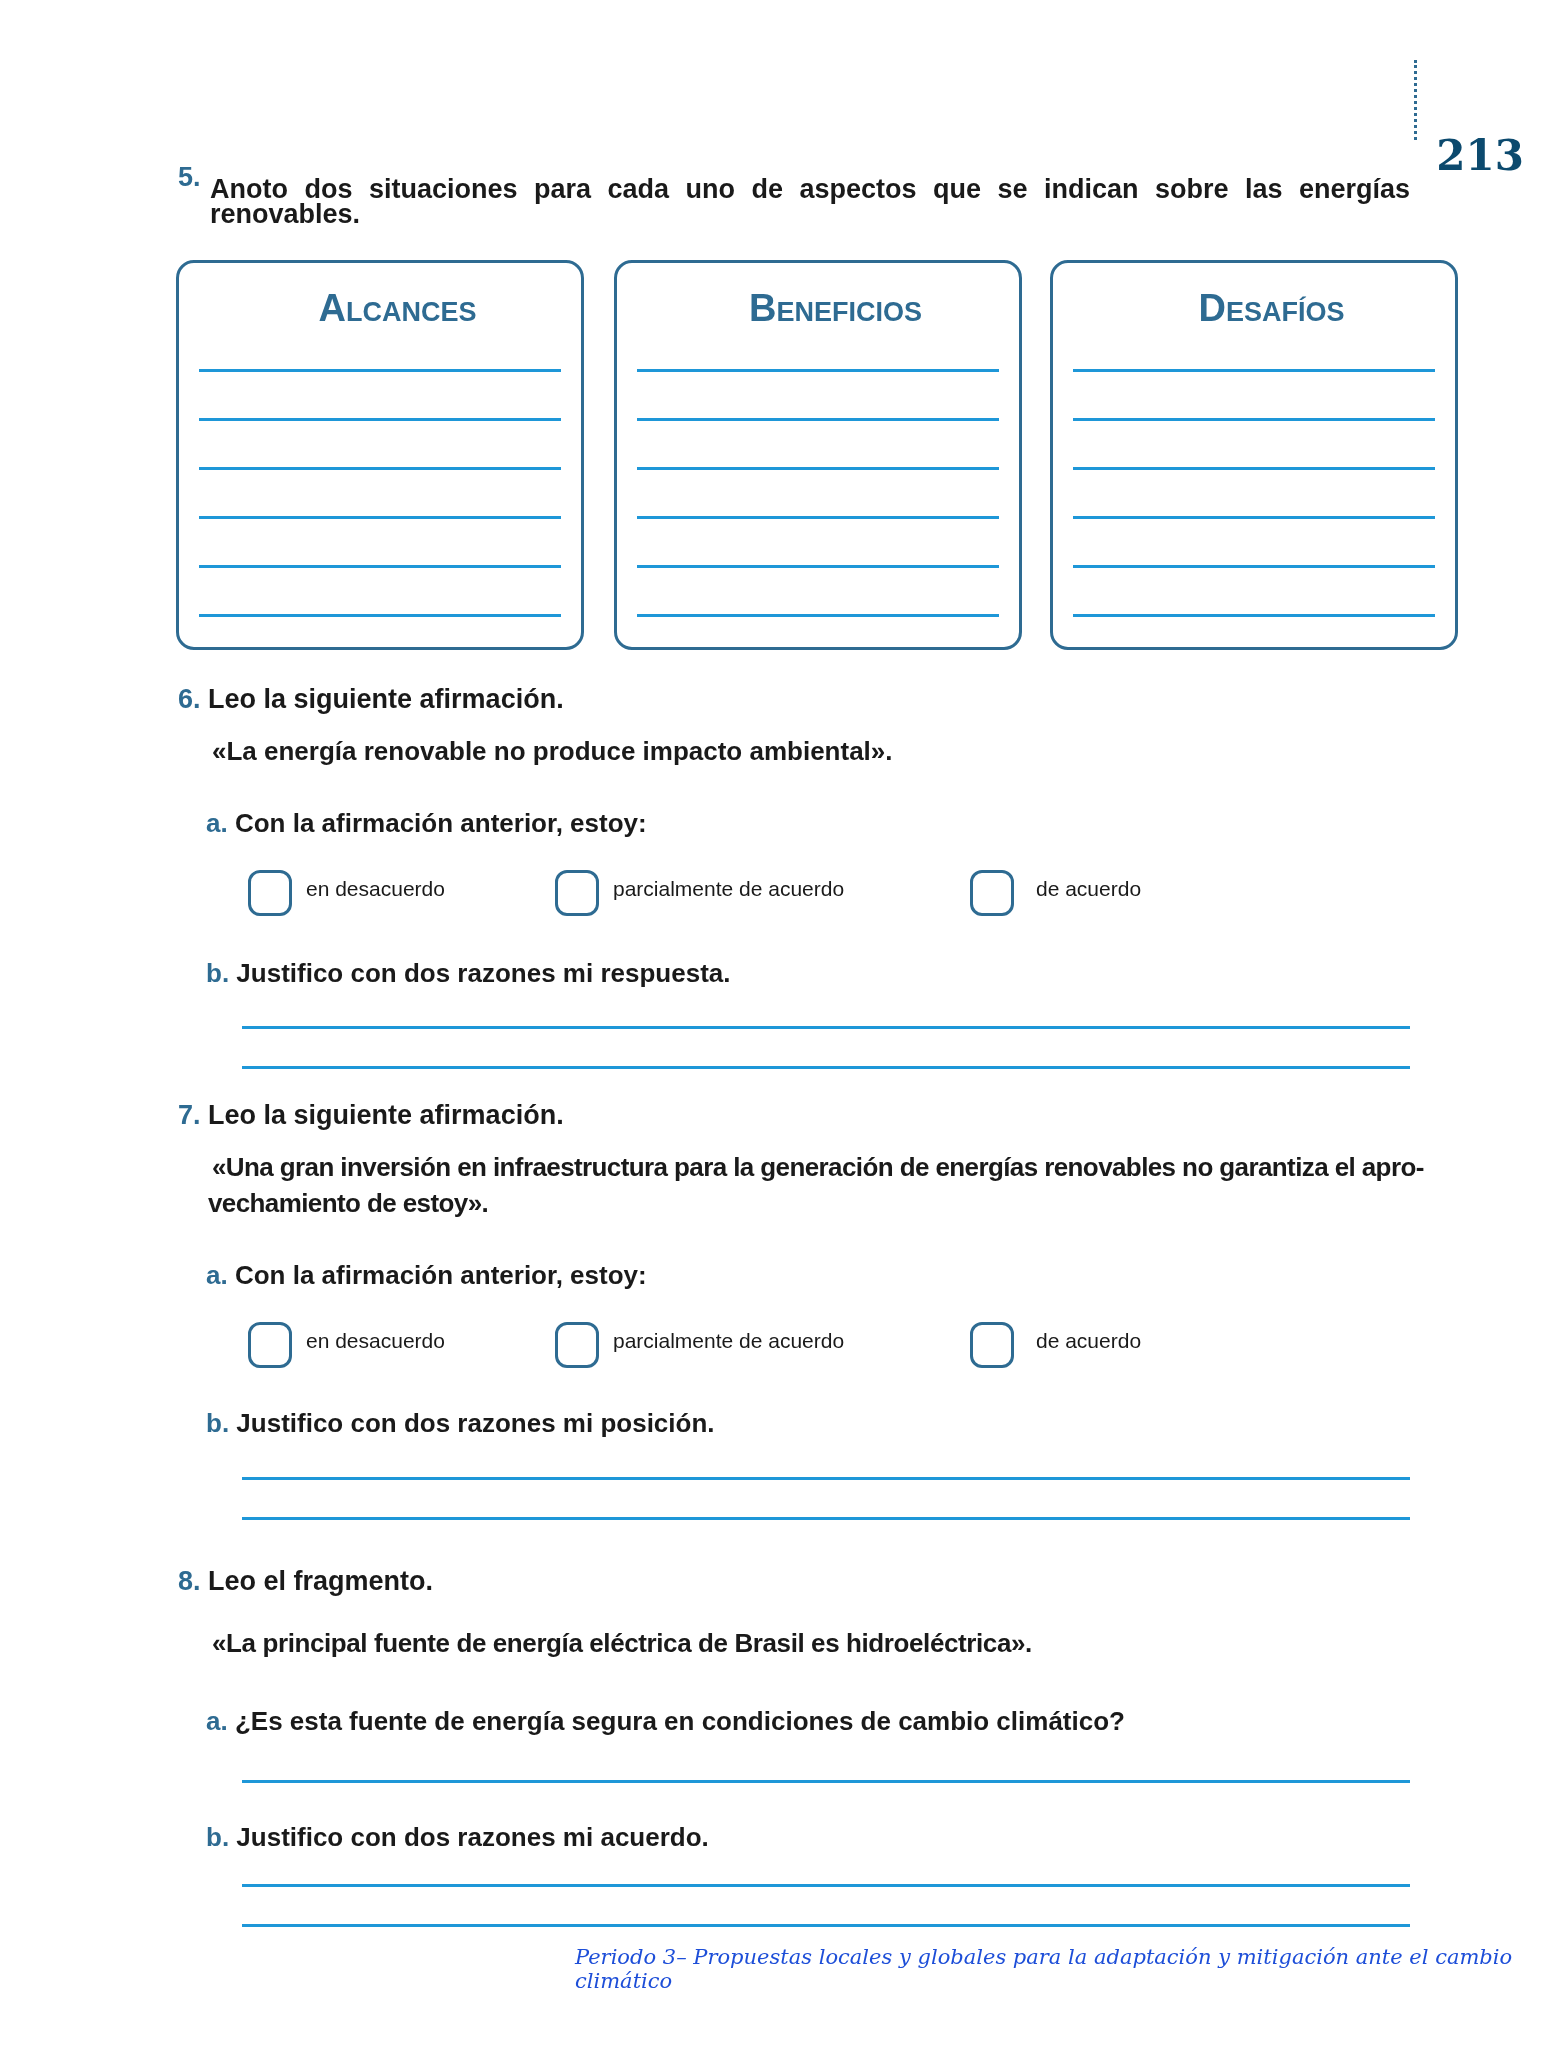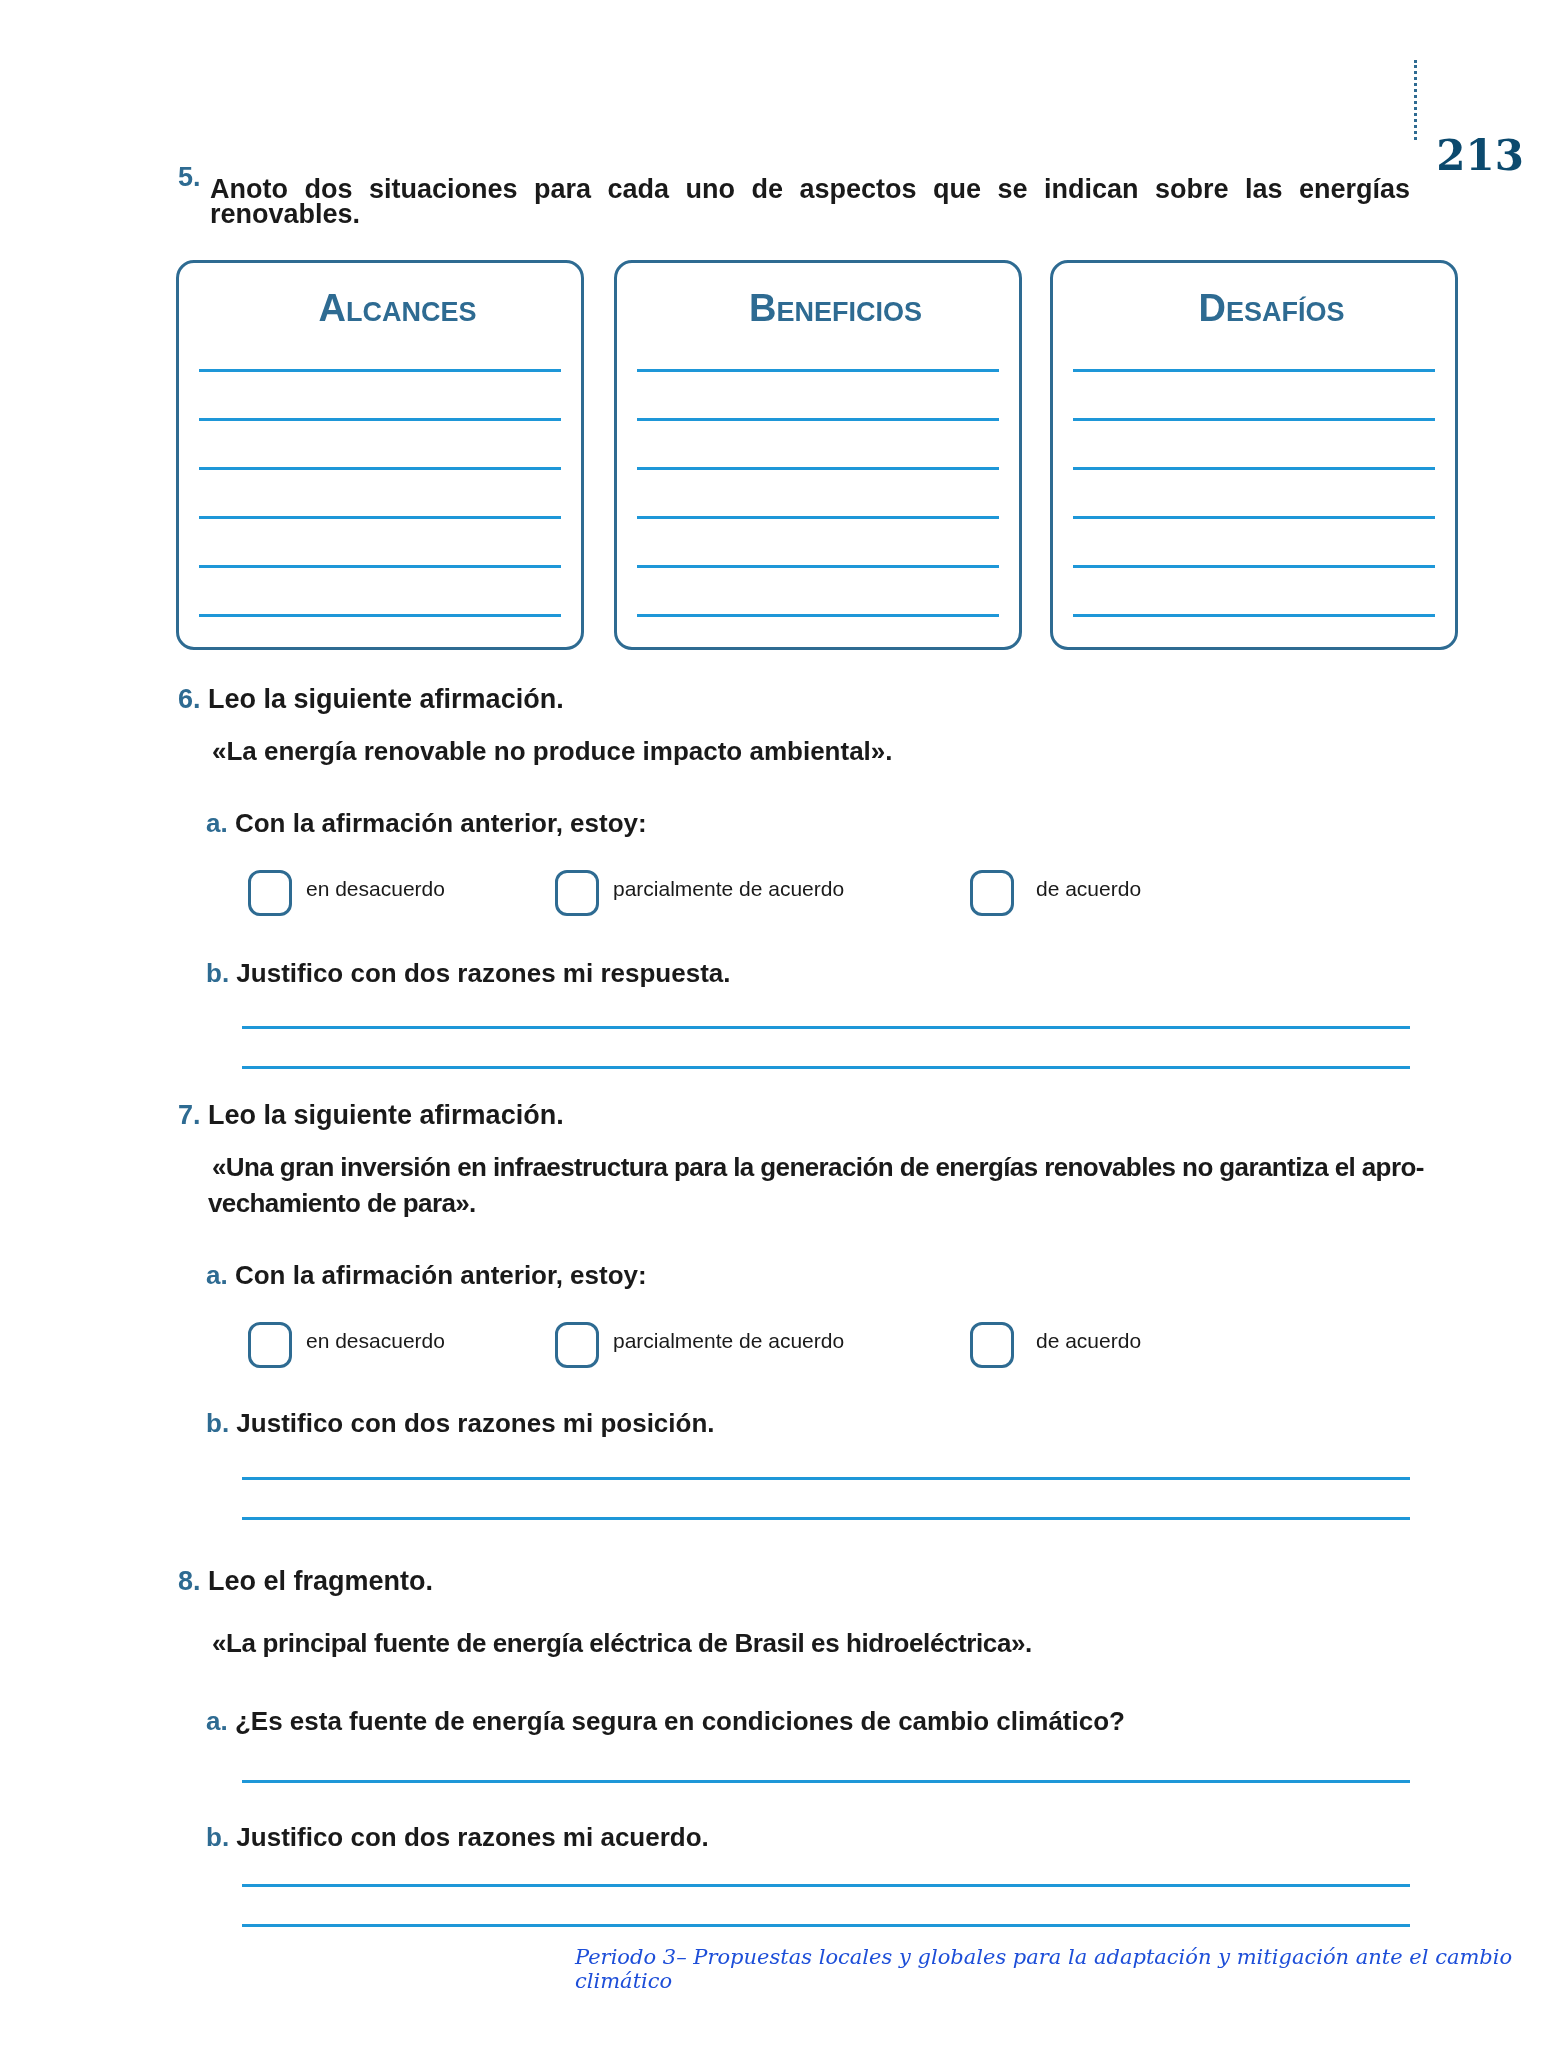--- a/index.html
+++ b/index.html
@@ -82,21 +82,21 @@
   <span>Justifico con dos razones mi respuesta.</span>
 </div>
 <div class="abs answer-line" style="top:1026px;"></div>
 <div class="abs answer-line" style="top:1066px;"></div>
 
 <div class="abs q-head" style="left:178px; top:1100px;">
   <span class="num">7.</span>
   <span>Leo la siguiente afirmación.</span>
 </div>
 <div class="abs body-text" style="left:212px; top:1152px; letter-spacing:-0.6px;">«Una gran inversión en infraestructura para la generación de energías renovables no garantiza el apro-</div>
-<div class="abs body-text" style="left:208px; top:1188px; letter-spacing:-0.6px;">vechamiento de para».</div>
+<div class="abs body-text" style="left:208px; top:1188px; letter-spacing:-0.6px;">vechamiento de estoy».</div>
 <div class="abs body-text" style="left:206px; top:1260px;">
   <span class="num">a.</span>
   <span>Con la afirmación anterior, estoy:</span>
 </div>
 <div class="abs cb" style="left:248px; top:1322px;"></div>
 <div class="abs opt" style="left:306px; top:1329px;">en desacuerdo</div>
 <div class="abs cb" style="left:555px; top:1322px;"></div>
 <div class="abs opt" style="left:613px; top:1329px;">parcialmente de acuerdo</div>
 <div class="abs cb" style="left:970px; top:1322px;"></div>
 <div class="abs opt" style="left:1036px; top:1329px;">de acuerdo</div>

